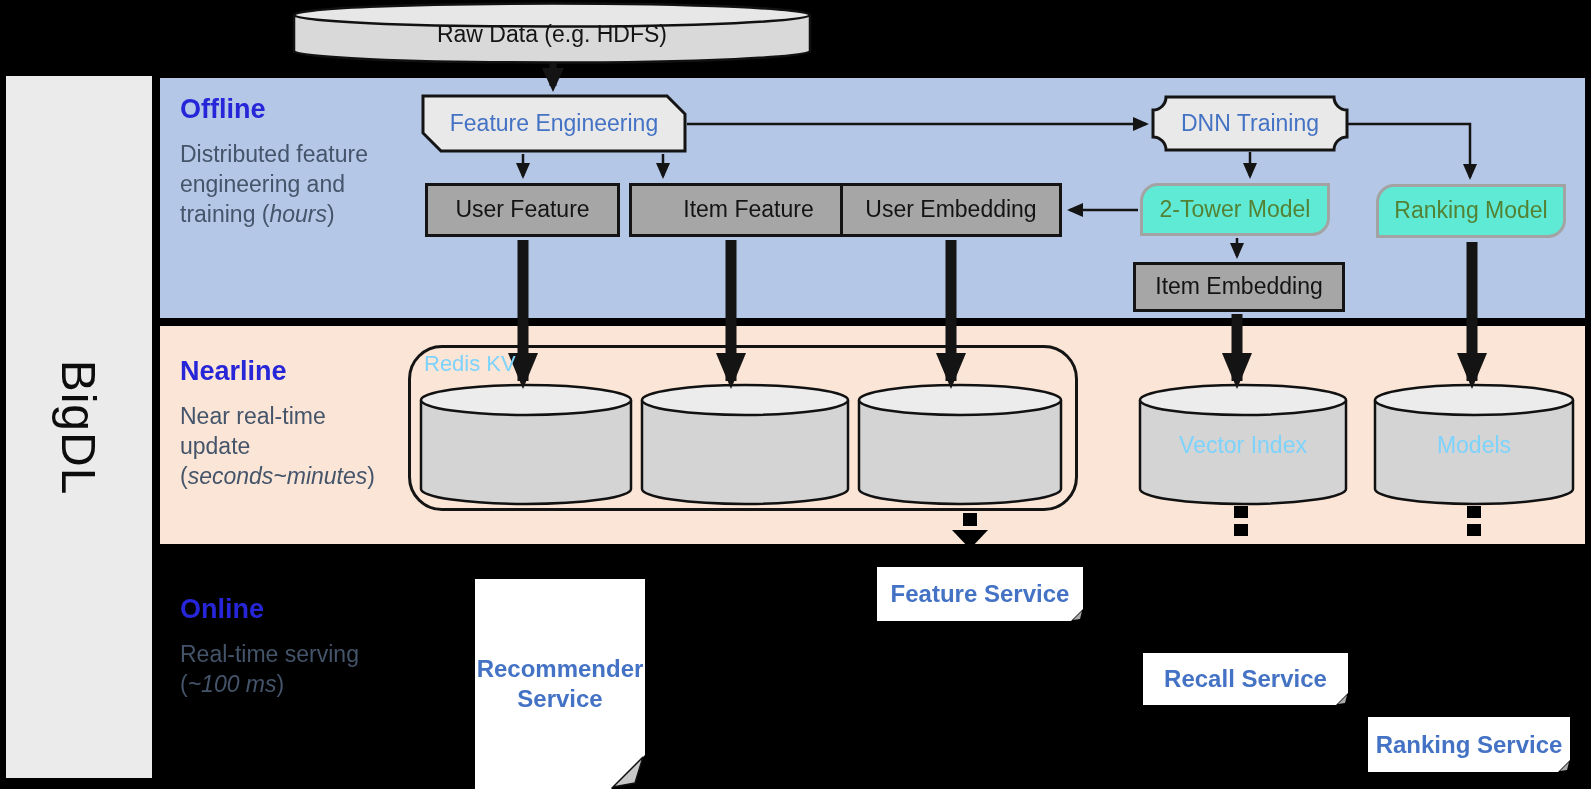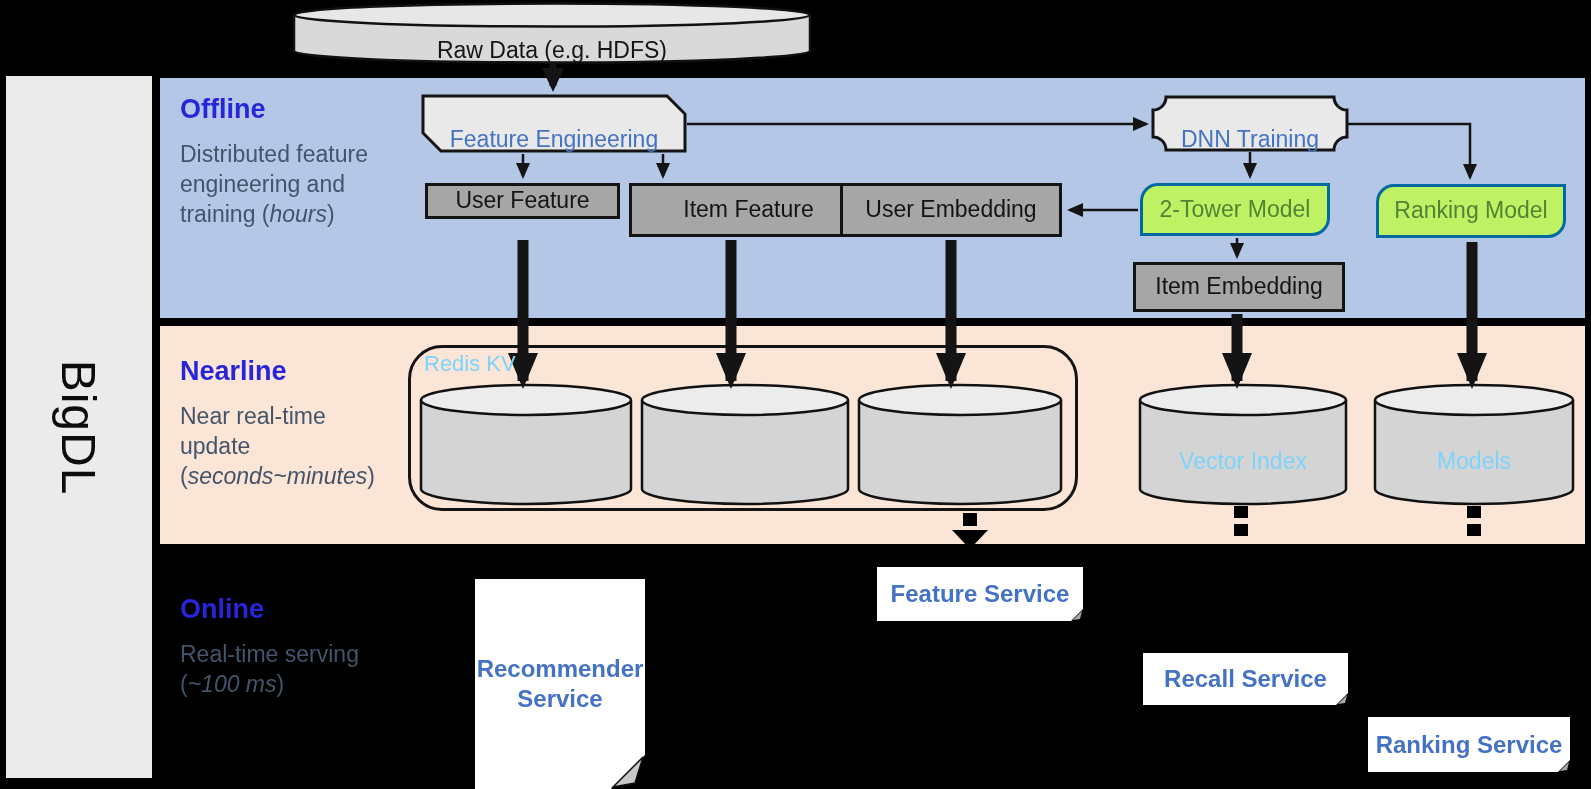--- a/index.html
+++ b/index.html
@@ -16,25 +16,25 @@
   
   .sidebar { left:6px; top:76px; width:146px; height:702px; background:#ebebeb;
              display:flex; align-items:center; justify-content:center; }
   .sidebar span { font-size:48px; color:#0d0d0d; transform:rotate(90deg); white-space:nowrap; letter-spacing:1px; }
   
   svg.overlay { position:absolute; left:0; top:0; }
   
   .node { position:absolute; display:flex; align-items:center; justify-content:center;
           text-align:center; border:3px solid #141414; font-size:23px; color:#141414; line-height:1.1; }
   .gray  { background:#a6a6a6; }
-  .model { background:#bef264; color:#548235; border:3px solid #0369a1; border-radius:18px 0 18px 0; }
+  .model { background:#5eead4; color:#548235; border:3px solid #a3a3a3; border-radius:18px 0 18px 0; }
   .service { position:absolute; display:flex; align-items:center; justify-content:center;
              background:#ffffff; color:#4472c4; font-size:24px; text-align:center; line-height:1.25;font-weight:bold; }
   .shape-label { position:absolute; display:flex; align-items:center; justify-content:center;
-                 text-align:right; font-size:23px;margin-top:16px; }
+                 text-align:right; font-size:23px; }
   .blue-text  { color:#4472c4; }
   .brown-text { color:#7dd3fc; }
   .heading  { position:absolute; font-size:27px; font-weight:bold; color:#2626d8; }
   .subtitle { position:absolute; font-size:23px; color:#44546a; line-height:1.3; }
   .subtitle .it { font-style:italic; }
   .redis-box { position:absolute; left:408px; top:345px; width:670px; height:166px;
                border:3px solid #141414; border-radius:34px; background:transparent; }
   .redis-label { position:absolute; left:424px; top:351px; font-size:22px; }
   .fold-svg { position:absolute; right:-1px; bottom:-1px; }
 </style>
@@ -109,21 +109,21 @@
   </div>
 
   <div class="shape-label" style="left:352px; top:17px; width:400px; height:34px; color:#141414;">Raw Data (e.g. HDFS)</div>
 
   <div class="heading" style="left:180px; top:94px;">Offline</div>
   <div class="subtitle" style="left:180px; top:140px; width:200px;"><span>Distributed feature engineering and training (</span><span class="it">hours</span><span>)</span></div>
 
   <div class="shape-label blue-text" style="left:423px; top:96px; width:262px; height:55px;">Feature Engineering</div>
   <div class="shape-label blue-text" style="left:1153px; top:97px; width:194px; height:53px;">DNN Training</div>
 
-  <div class="node gray" style="left:425px; top:183px; width:195px; height:36px;">User Feature</div>
+  <div class="node gray" style="left:425px; top:183px; width:195px; height:54px;">User Feature</div>
   <div class="node gray" style="left:629px; top:183px; width:227px; height:54px;padding-left:12px;">Item Feature</div>
   <div class="node gray" style="left:840px; top:183px; width:222px; height:54px;">User Embedding</div>
   <div class="node model" style="left:1140px; top:183px; width:190px; height:53px;">2-Tower Model</div>
   <div class="node model" style="left:1376px; top:184px; width:190px; height:54px;">Ranking Model</div>
   <div class="node gray" style="left:1133px; top:262px; width:212px; height:50px;">Item Embedding</div>
 
   <div class="heading" style="left:180px; top:356px;">Nearline</div>
   <div class="subtitle" style="left:180px; top:402px; width:205px;"><span>Near real-time update (</span><span class="it">seconds~minutes</span><span>)</span></div>
 
   <div class="redis-label brown-text">Redis KV</div>

